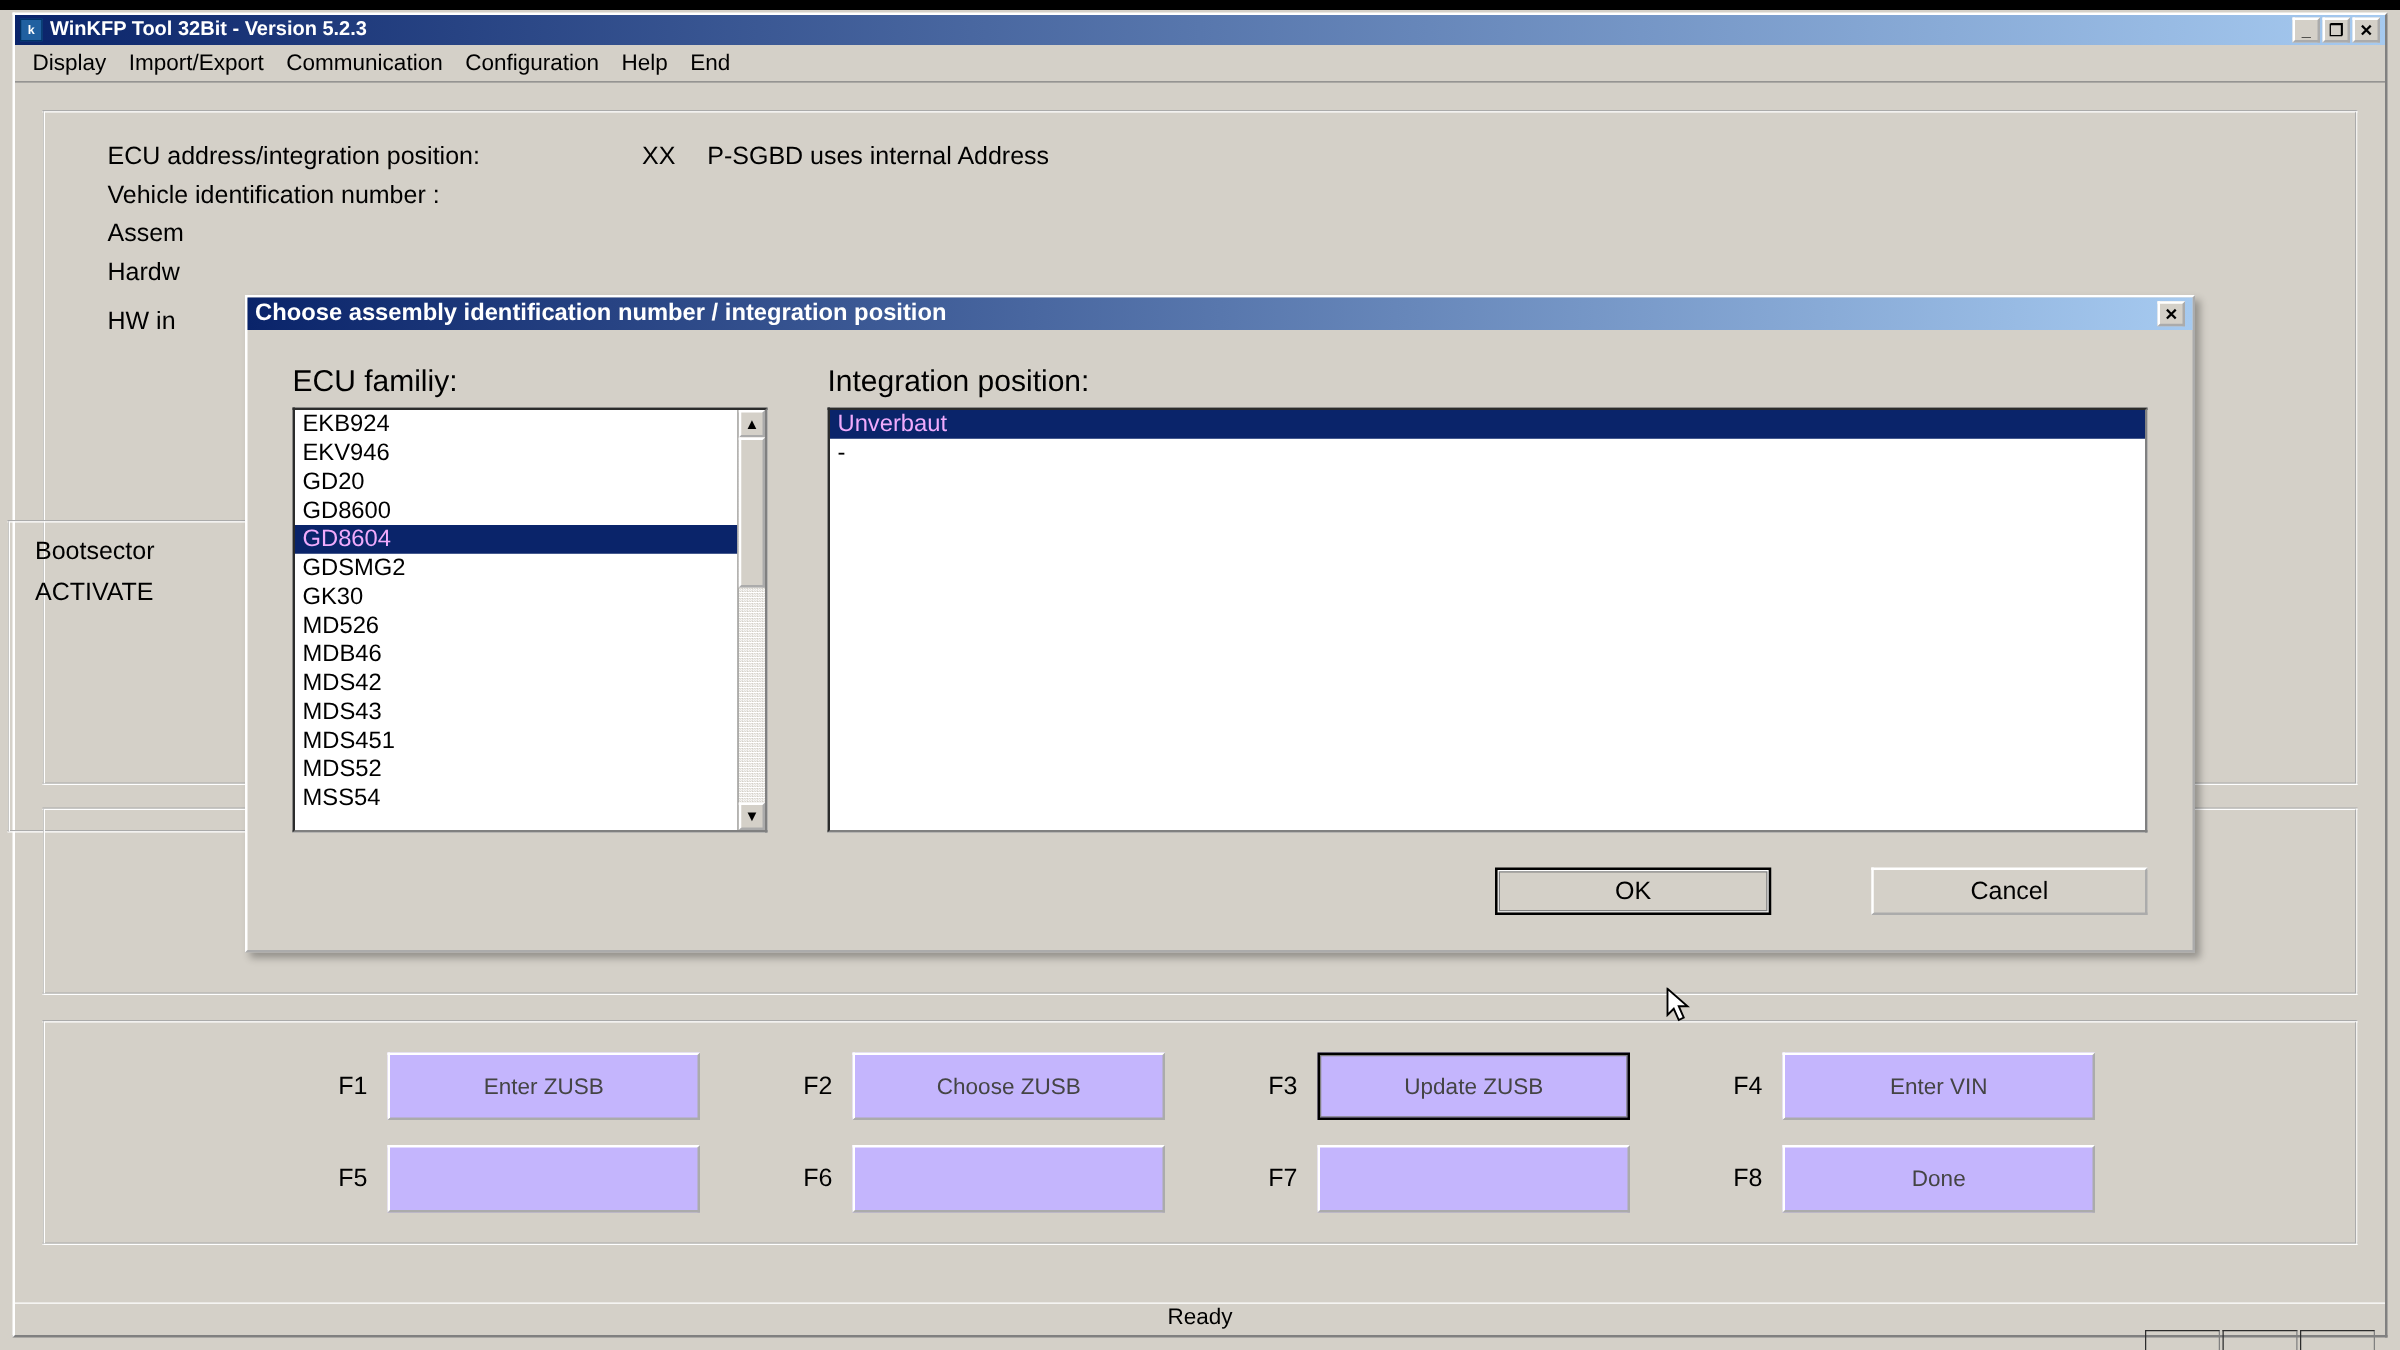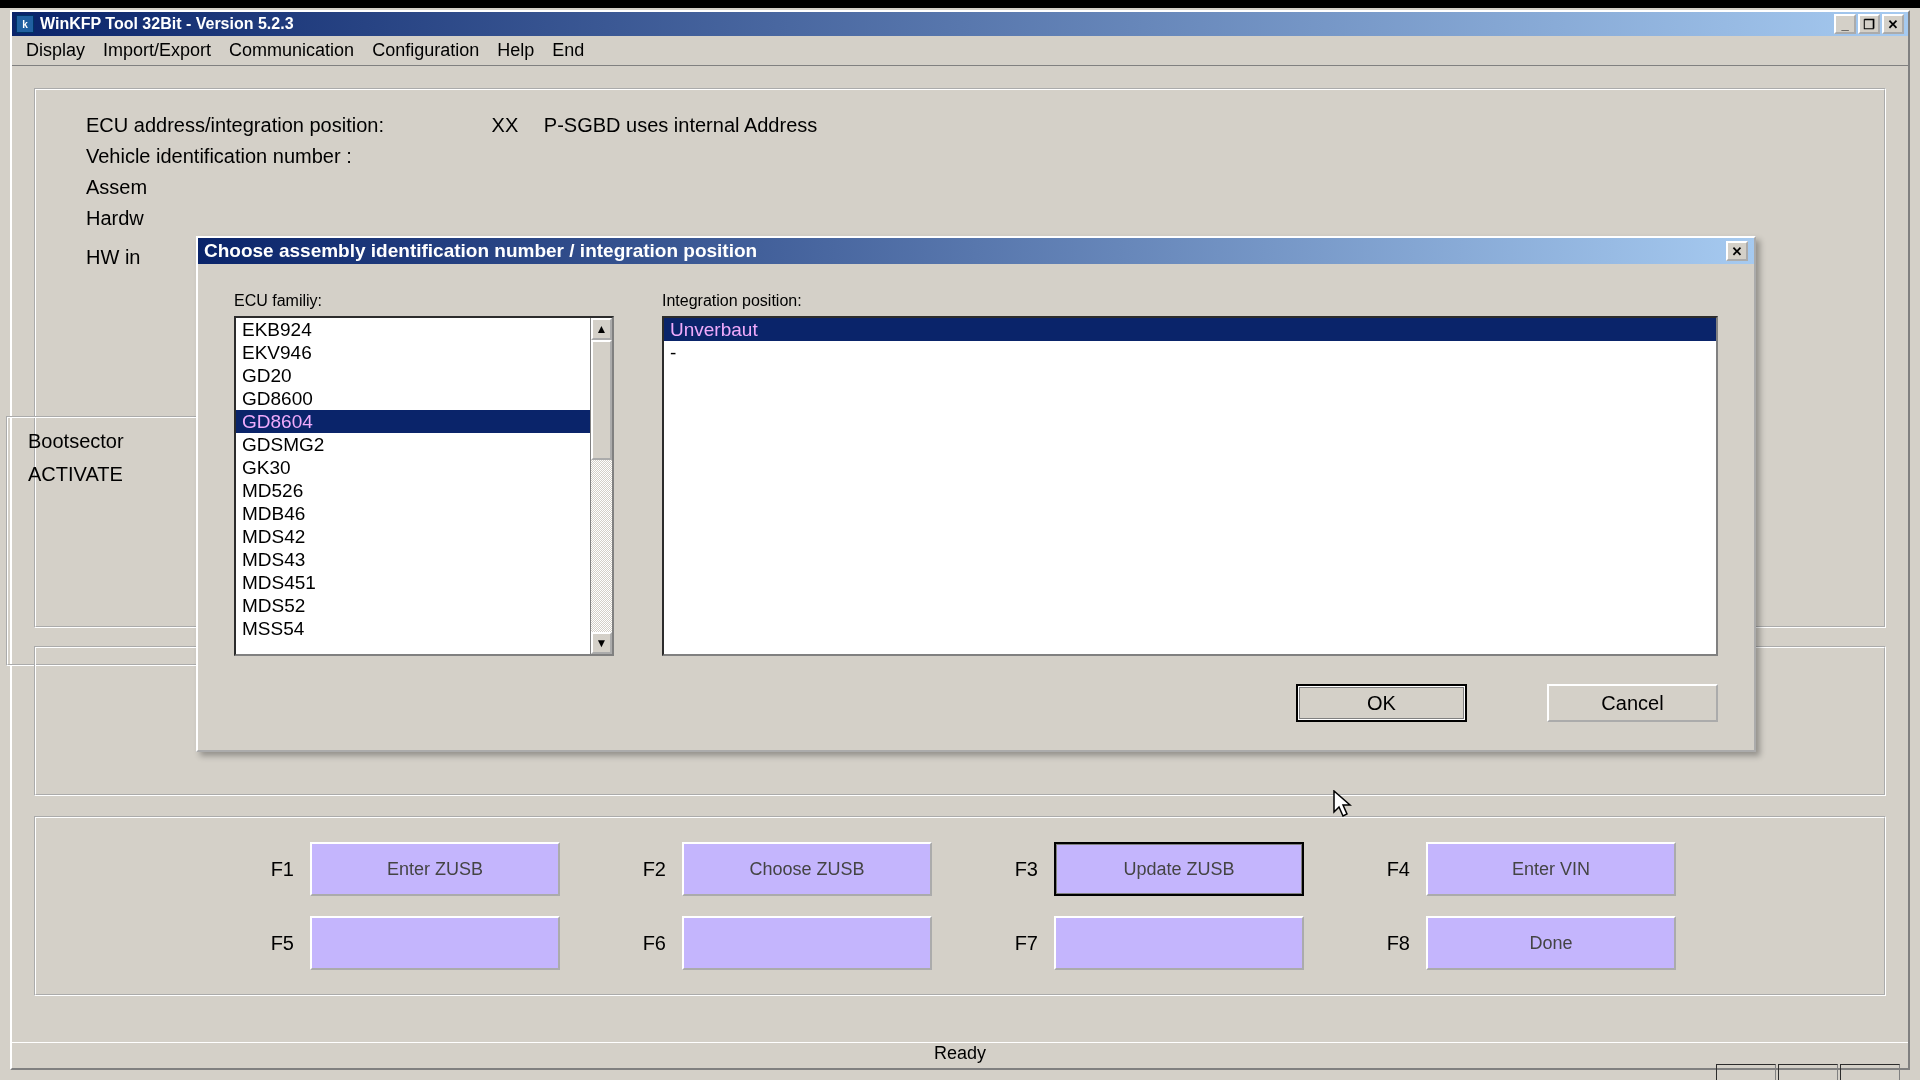--- a/index.html
+++ b/index.html
@@ -84,21 +84,21 @@
 }
 .panel {
   border: 2px groove #fff;
   padding: 24px 50px;
   font-size: 20px;
   color: #000;
   position: relative;
 }
 .panel .row { margin-bottom: 8px; }
 .panel .lbl1 { display: inline-block; width: 380px; }
-.panel .val1 { display: inline-block; margin-left: 20px; }
+.panel .val1 { display: inline-block; margin-left: 42px; }
 .panel .val2 { display: inline-block; margin-left: 20px; }
 .bootline { margin-top: 36px; }
 .fkeys {
   display: grid;
   grid-template-columns: 60px 250px 110px 250px 110px 250px 110px 250px;
   gap: 20px 6px;
   padding: 24px 28px;
   align-items: center;
   justify-content: center;
   border: 2px groove #fff;
@@ -151,21 +151,21 @@
   padding: 0 6px;
   justify-content: center;
 }
 .dlg-title .spacer { flex: 1; }
 .dlg-body {
   padding: 28px 36px 28px 36px;
   display: flex;
   gap: 48px;
 }
 .col { display: flex; flex-direction: column; }
-.col-label { font-size: 16px; margin-bottom: 6px; }
+.col-label { font-size: 24px; margin-bottom: 6px; }
 .listbox {
   background: #fff;
   border: 2px inset #808080;
   height: 340px;
   display: flex;
 }
 .list-inner {
   flex: 1;
   overflow: hidden;
   font-size: 19px;
@@ -190,21 +190,21 @@
 }
 .sb-track { flex: 1; background: repeating-conic-gradient(#d4d0c8 0% 25%, #fff 0% 50%) 0/2px 2px; position: relative; }
 .sb-thumb { position: absolute; left: 0; right: 0; background: #d4d0c8; border: 2px outset #fff; }
 .dlg-btns {
   display: flex;
   justify-content: flex-end;
   gap: 80px;
   padding: 0 36px 28px;
 }
 .dlg-btn {
-  width: 171px;
+  width: 221px;
   height: 38px;
   background: #d4d0c8;
   border: 2px outset #fff;
   font-size: 20px;
   cursor: pointer;
 }
 .dlg-btn.default { border: 2px solid #000; box-shadow: inset 0 0 0 1px #fff, inset 0 0 0 2px #808080; }
 .cursor {
   position: absolute;
   left: 1332px; top: 790px;

